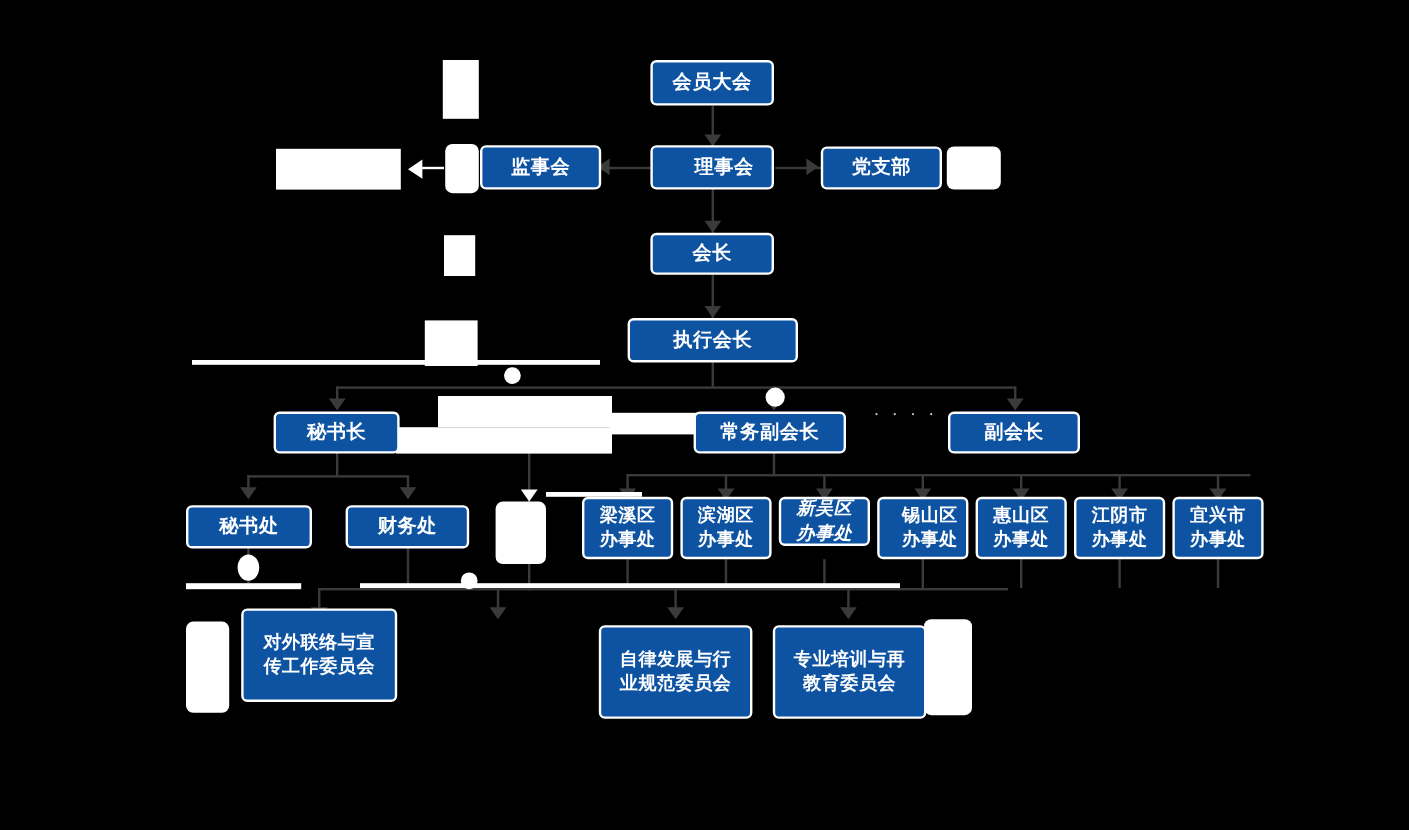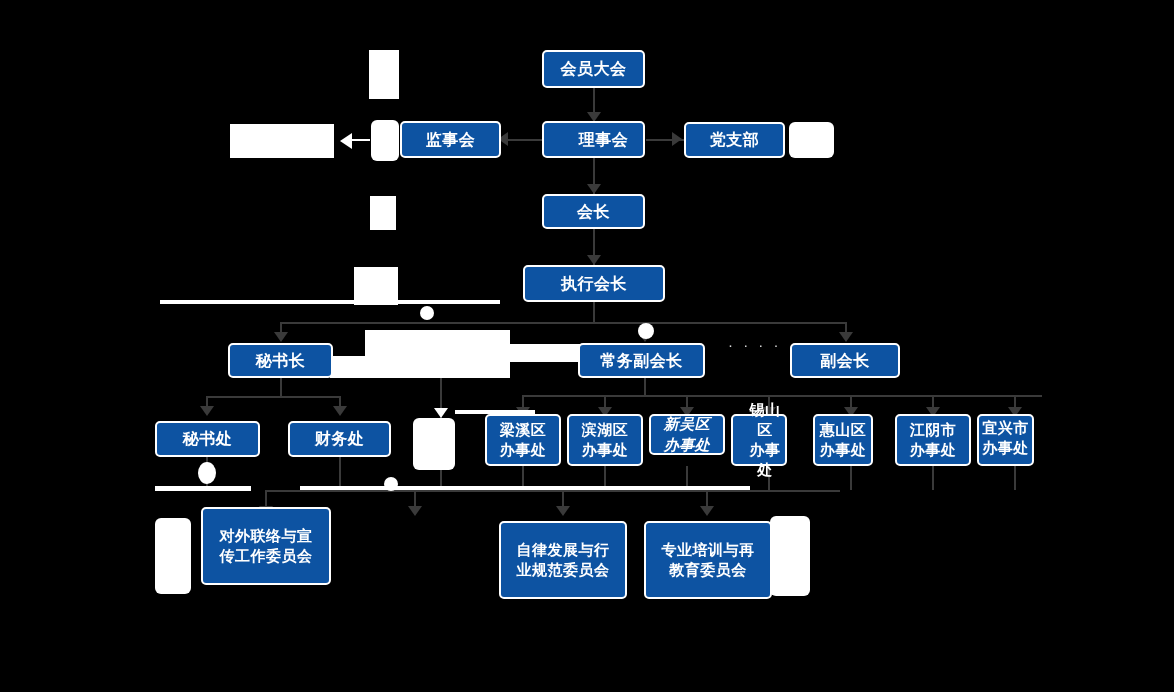--- a/index.html
+++ b/index.html
@@ -198,27 +198,27 @@
 
   <div class="node" style="left:155px;top:421px;width:105px;height:36px;">秘书处</div>
   <div class="node" style="left:288px;top:421px;width:103px;height:36px;">财务处</div>
 
   <div class="node two-line" style="left:485px;top:414px;width:76px;height:52px;">梁溪区
 办事处</div>
   <div class="node two-line" style="left:567px;top:414px;width:76px;height:52px;">滨湖区
 办事处</div>
   <div class="node two-line" style="left:649px;top:414px;width:76px;height:41px;font-style:italic;">新吴区
 办事处</div>
-  <div class="node two-line" style="left:731px;top:414px;width:56px;height:52px;padding-left:12px;">锡山区
-办事处</div>
-  <div class="node two-line" style="left:813px;top:414px;width:60px;height:52px;">惠山区
+  <div class="node two-line" style="left:731px;top:414px;width:76px;height:52px;padding-left:12px;">锡山区
+办事处</div>
+  <div class="node two-line" style="left:813px;top:414px;width:76px;height:52px;">惠山区
 办事处</div>
   <div class="node two-line" style="left:895px;top:414px;width:76px;height:52px;">江阴市
 办事处</div>
-  <div class="node two-line" style="left:977px;top:414px;width:57px;height:52px;font-family:Liberation Mono, monospace;">宜兴市
+  <div class="node two-line" style="left:977px;top:414px;width:76px;height:52px;">宜兴市
 办事处</div>
 
   <div class="node two-line" style="left:201px;top:507px;width:130px;height:78px;">对外联络与宣
 传工作委员会</div>
   <div class="node two-line" style="left:499px;top:521px;width:128px;height:78px;">自律发展与行
 业规范委员会</div>
   <div class="node two-line" style="left:644px;top:521px;width:128px;height:78px;">专业培训与再
 教育委员会</div>
 
 </div>

